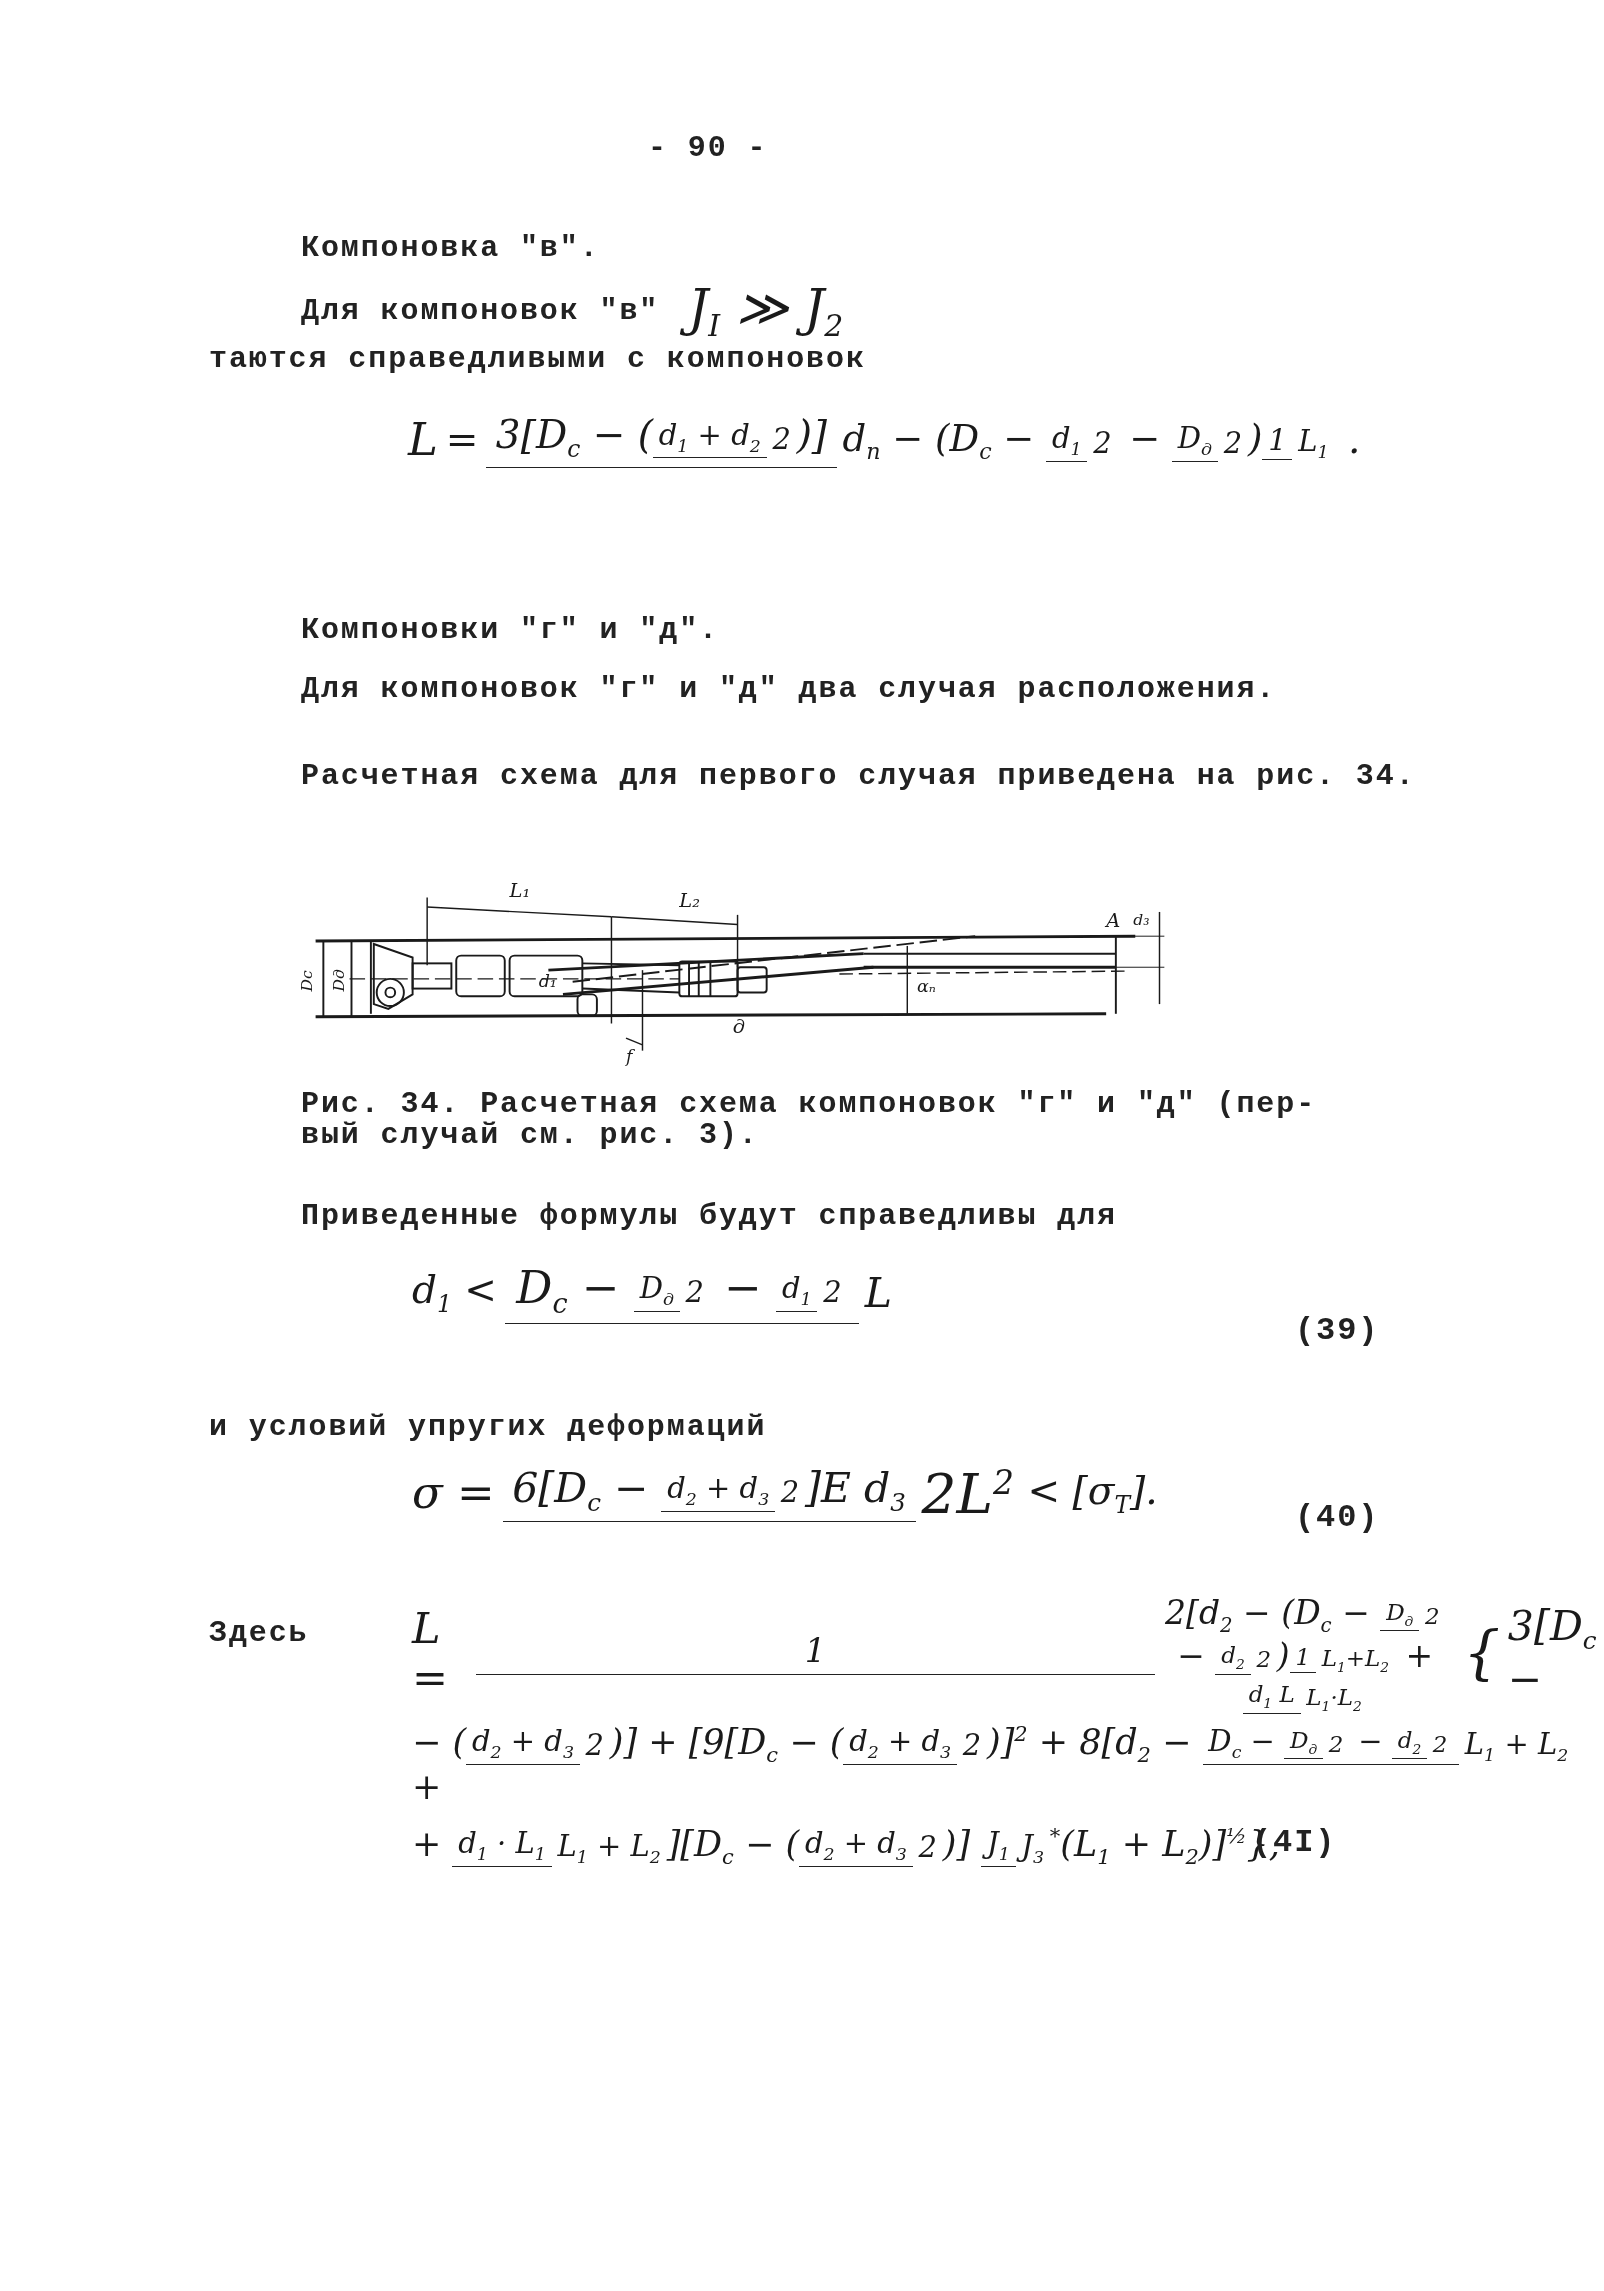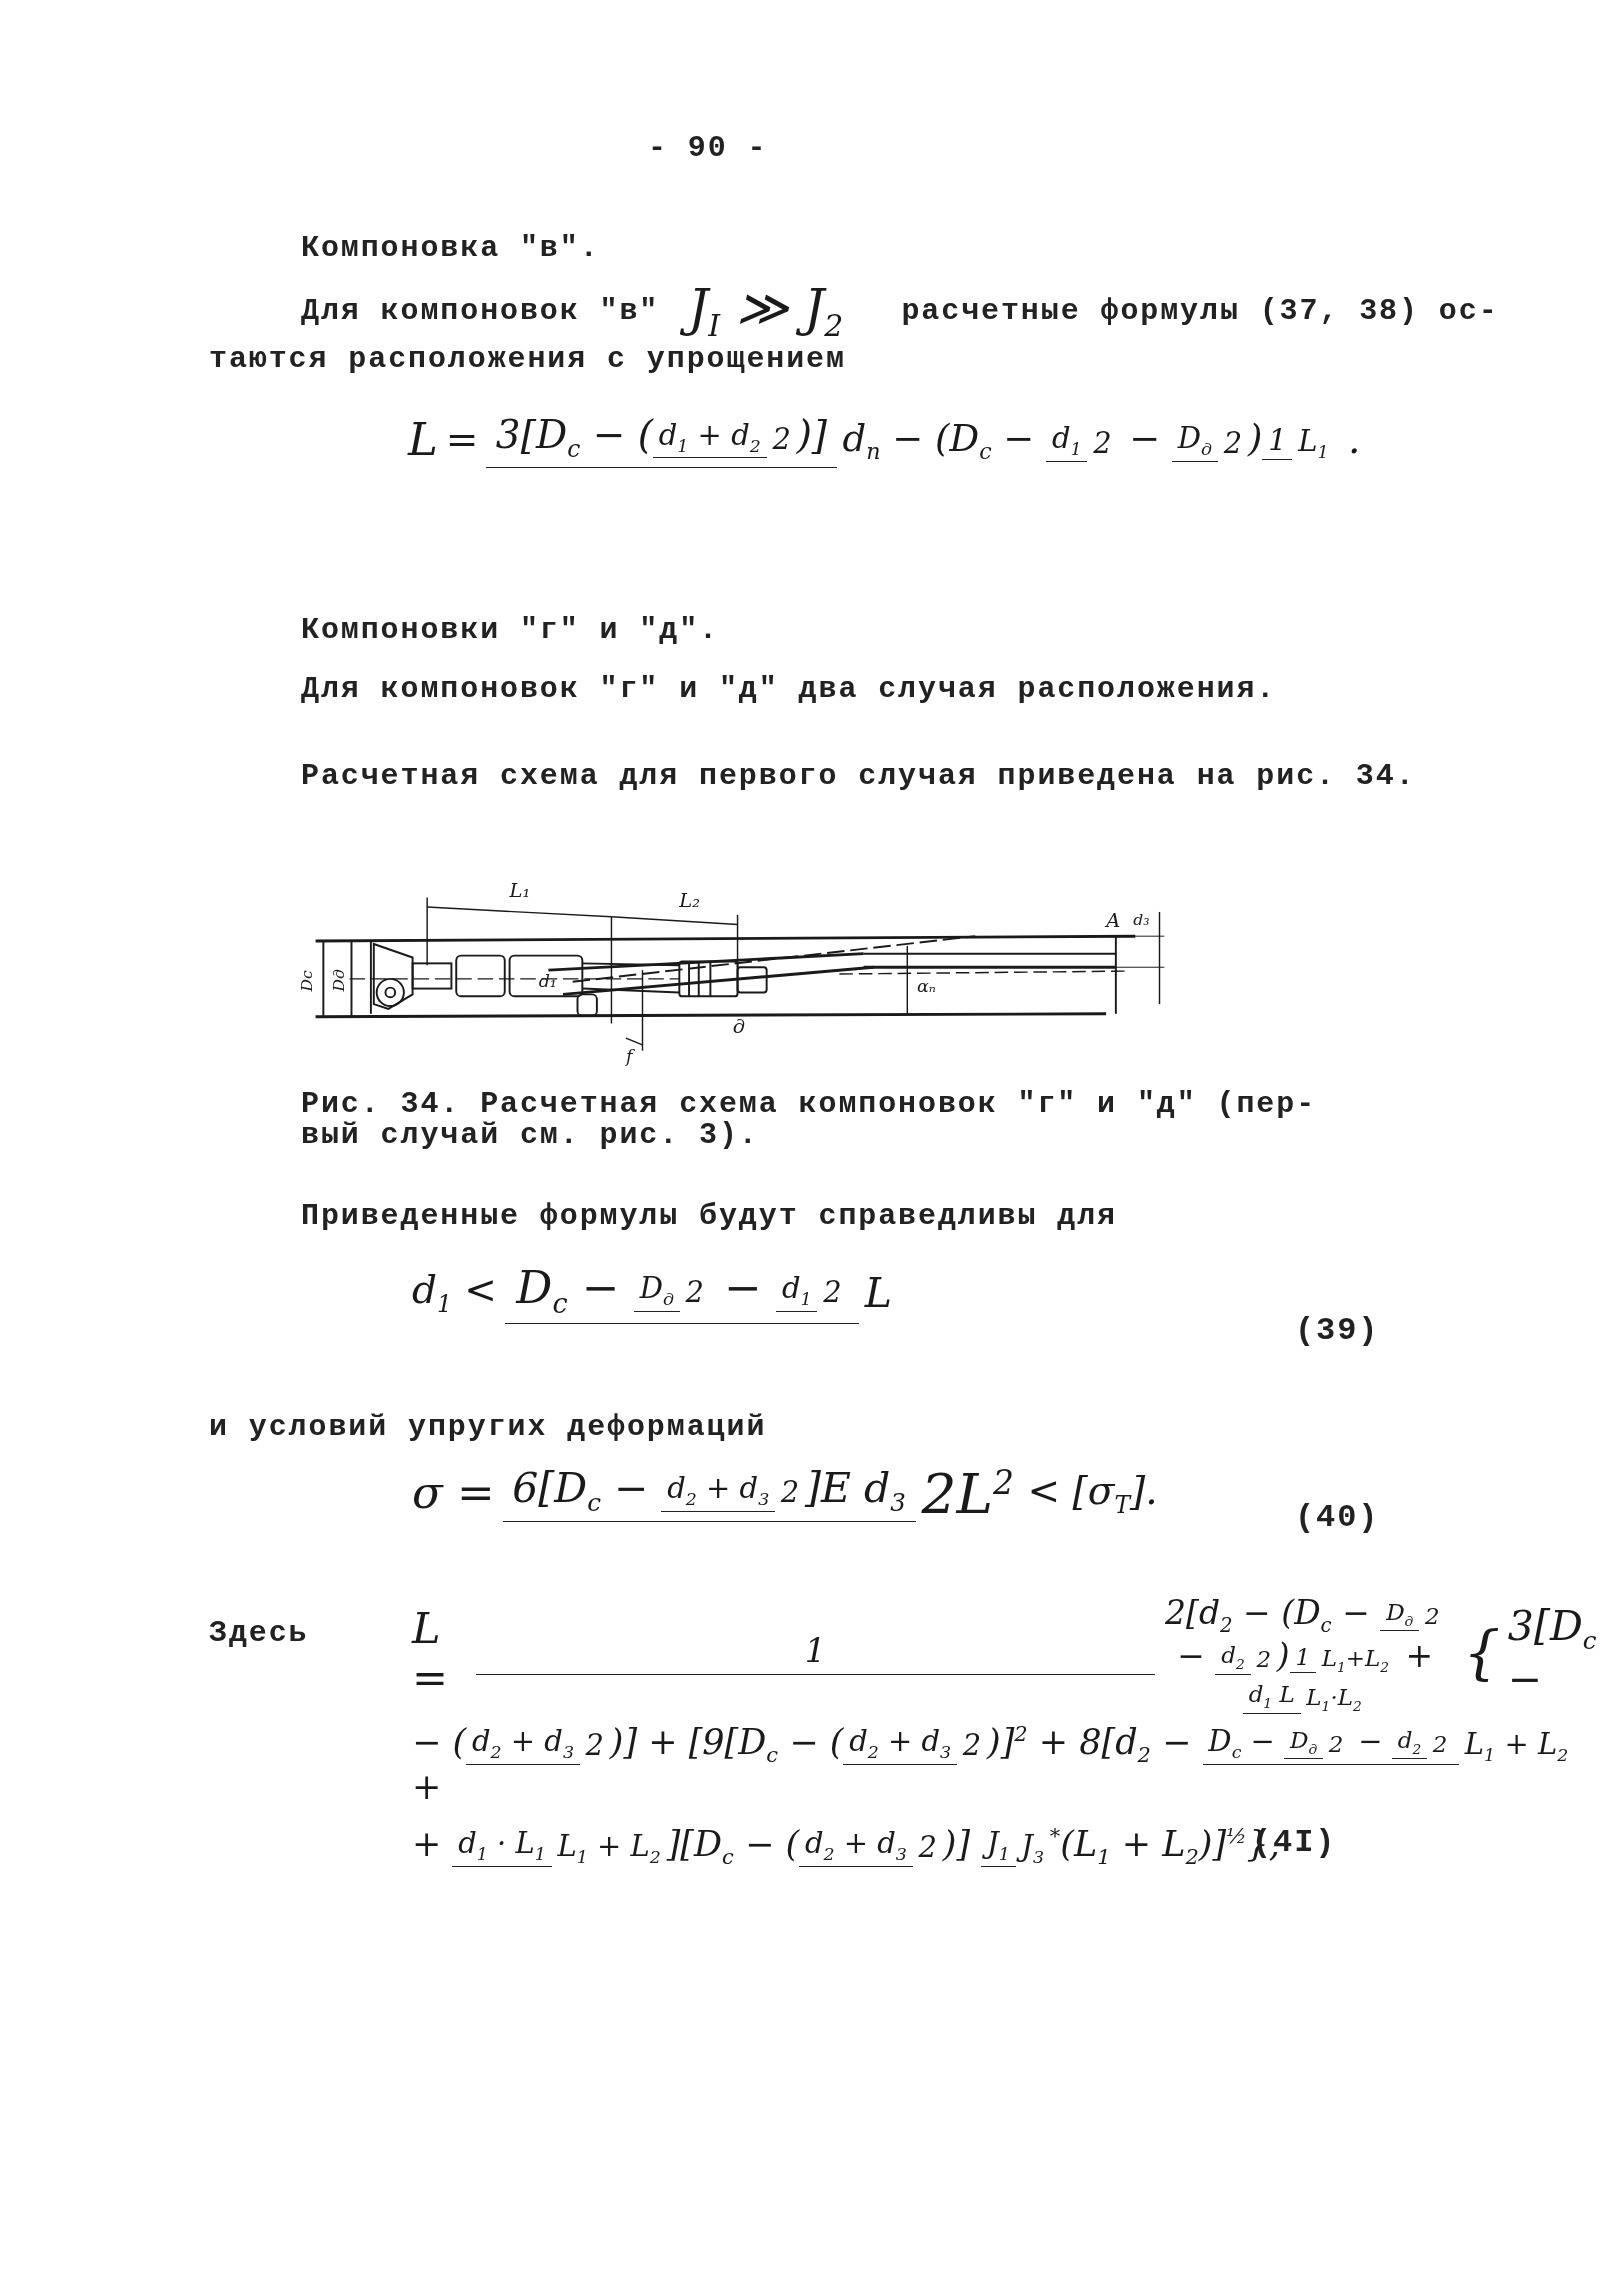--- a/index.html
+++ b/index.html
@@ -20,23 +20,22 @@
 </head>
 <body>
 
 <div class="tw" style="left:648px; top:131px;">- 90 -</div>
 
 <div class="tw" style="left:301px; top:231px;">Компоновка "в".</div>
 
 <div class="abs" style="left:301px; top:279px; display:flex; align-items:center;">
   <span class="tw" style="position:static;">Для компоновок "в"</span>
   <span class="hw" style="font-size:50px; margin-left:29px; margin-right:58px;">J<sub>I</sub> ≫ J<sub>2</sub></span>
-  <span class="tw" style="position:static;">расчетные формулы (37, 38) ос-</span>
-</div>
-<div class="tw" style="left:209px; top:342px;">таются расположения с упрощением</div>
+</div>
+<div class="tw" style="left:209px; top:342px;">таются справедливыми с компоновок</div>
 
 <div class="abs hw formula" style="left:408px; top:412px;">
   <span style="font-size:45px;">L</span>
   <span style="font-size:39px;">=</span>
   <span class="frac">
     <span class="num" style="font-size:39px; padding:0 9.7px 3.9px;">
       3[D<sub>c</sub> − (<span class="frac small">
           <span class="num">d<sub>1</sub> + d<sub>2</sub></span>
           <span class="den">2</span>
         </span>)]

